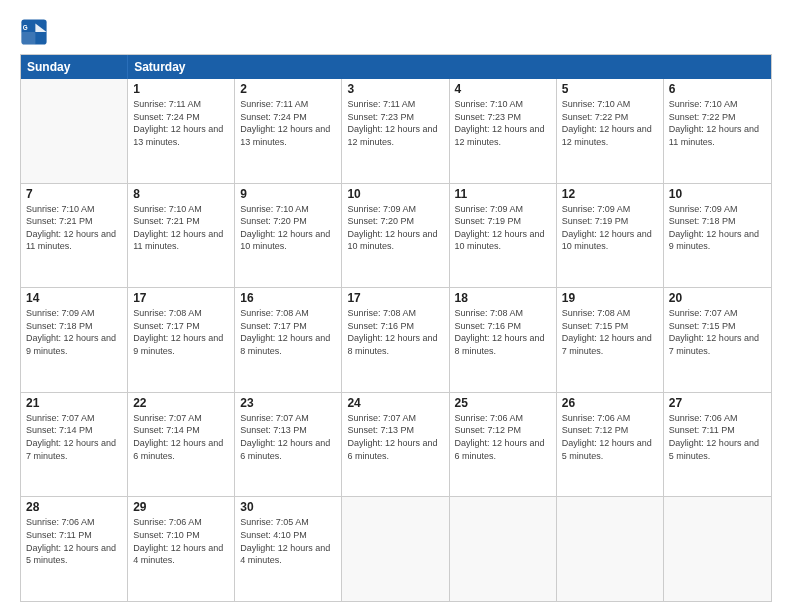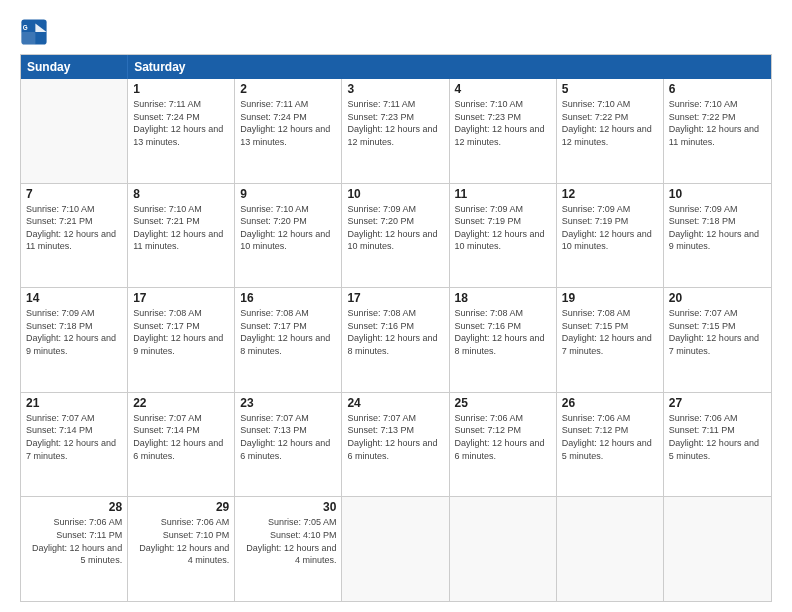--- a/index.html
+++ b/index.html
@@ -76,21 +76,21 @@
       flex: 1;
       display: flex;
       flex-direction: column;
     }
     .cal-row {
       display: grid;
       grid-template-columns: repeat(7, 1fr);
       flex: 1;
       border-bottom: 1px solid #ccc;
     }
-    .cal-row:last-child { border-bottom: none; text-align: right; }
+    .cal-row:last-child { border-bottom: none; }
     .cal-cell {
       border-right: 1px solid #ccc;
       padding: 3px 5px;
       font-size: 9.5px;
       color: #333;
       vertical-align: top;
       min-height: 0;
       background: #fff;
     }
     .cal-cell:last-child { border-right: none; }

